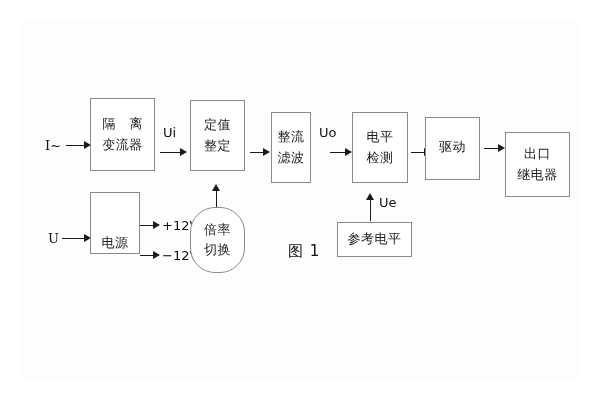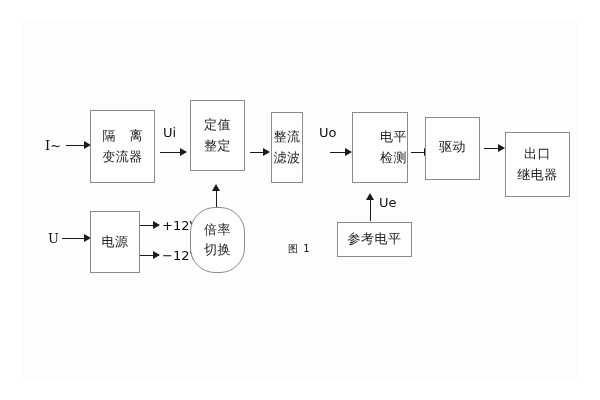--- a/index.html
+++ b/index.html
@@ -62,21 +62,21 @@
     position: absolute;
     color: #111111;
     font-size: 13px;
     white-space: nowrap;
     line-height: 1;
   }
   .lbl.serif {
     font-family: "DejaVu Serif", "Liberation Serif", serif;
   }
   .lbl.cap {
-    font-size: 10px;
+    font-size: 15px;
     letter-spacing: 1px;
   }
 
   
   .hline {
     position: absolute;
     height: 0;
     border-top: 1.5px solid #1a1a1a;
   }
   .vline {
@@ -105,47 +105,47 @@
 <body>
 
 <div id="canvas">
 
   <div class="panel"></div>
 
   <div class="lbl serif" style="left:45px; top:139px;">I~</div>
   <div class="hline" style="left:66px; top:145px; width:20px;"></div>
   <div class="arrow-r" style="left:84px; top:140.5px;"></div>
 
-  <div class="block wide-spacing" style="left:90px; top:110px; width:65px; height:73px;">
+  <div class="block wide-spacing" style="left:90px; top:98px; width:65px; height:73px;">
     <span class="ln sp">隔 离</span>
     <span class="ln">变流器</span>
   </div>
 
   <div class="lbl" style="left:163px; top:126px;">Ui</div>
   <div class="hline" style="left:160px; top:152px; width:22px;"></div>
   <div class="arrow-r" style="left:180px; top:147.5px;"></div>
 
   <div class="block" style="left:190px; top:100px; width:55px; height:71px;">
     <span class="ln">定值</span>
     <span class="ln">整定</span>
   </div>
 
   <div class="hline" style="left:250px; top:152px; width:16px;"></div>
   <div class="arrow-r" style="left:263px; top:147.5px;"></div>
 
-  <div class="block" style="left:271px; top:112px; width:32px; height:71px;">
+  <div class="block" style="left:271px; top:112px; width:40px; height:71px;">
     <span class="ln">整流</span>
     <span class="ln">滤波</span>
   </div>
 
   <div class="lbl" style="left:319px; top:126px;">Uo</div>
   <div class="hline" style="left:330px; top:152px; width:18px;"></div>
   <div class="arrow-r" style="left:345px; top:147.5px;"></div>
 
-  <div class="block" style="left:352px; top:112px; width:56px; height:71px;align-items:flex-end;">
+  <div class="block" style="left:352px; top:112px; width:56px; height:71px;">
     <span class="ln">电平</span>
     <span class="ln">检测</span>
   </div>
 
   <div class="hline" style="left:411px; top:152px; width:16px;"></div>
   <div class="arrow-r" style="left:424px; top:147.5px;"></div>
 
   <div class="block one-line" style="left:425px; top:117px; width:55px; height:63px;font-family:Liberation Mono, monospace;">
     <span class="ln">驱动</span>
   </div>
@@ -155,21 +155,21 @@
 
   <div class="block" style="left:505px; top:132px; width:65px; height:65px;">
     <span class="ln">出口</span>
     <span class="ln">继电器</span>
   </div>
 
   <div class="lbl serif" style="left:48px; top:232px;">U</div>
   <div class="hline" style="left:62px; top:238px; width:24px;"></div>
   <div class="arrow-r" style="left:84px; top:233.5px;"></div>
 
-  <div class="block one-line" style="left:90px; top:211px; width:50px; height:62px;">
+  <div class="block one-line" style="left:90px; top:192px; width:50px; height:62px;justify-content:flex-end;">
     <span class="ln">电源</span>
   </div>
 
   <div class="hline" style="left:140px; top:225px; width:18px;"></div>
   <div class="arrow-r" style="left:153px; top:220.5px;"></div>
   <div class="lbl" style="left:162px; top:219px;">+12V</div>
 
   <div class="hline" style="left:140px; top:255px; width:18px;"></div>
   <div class="arrow-r" style="left:153px; top:250.5px;"></div>
   <div class="lbl" style="left:162px; top:249px;">−12V</div>

